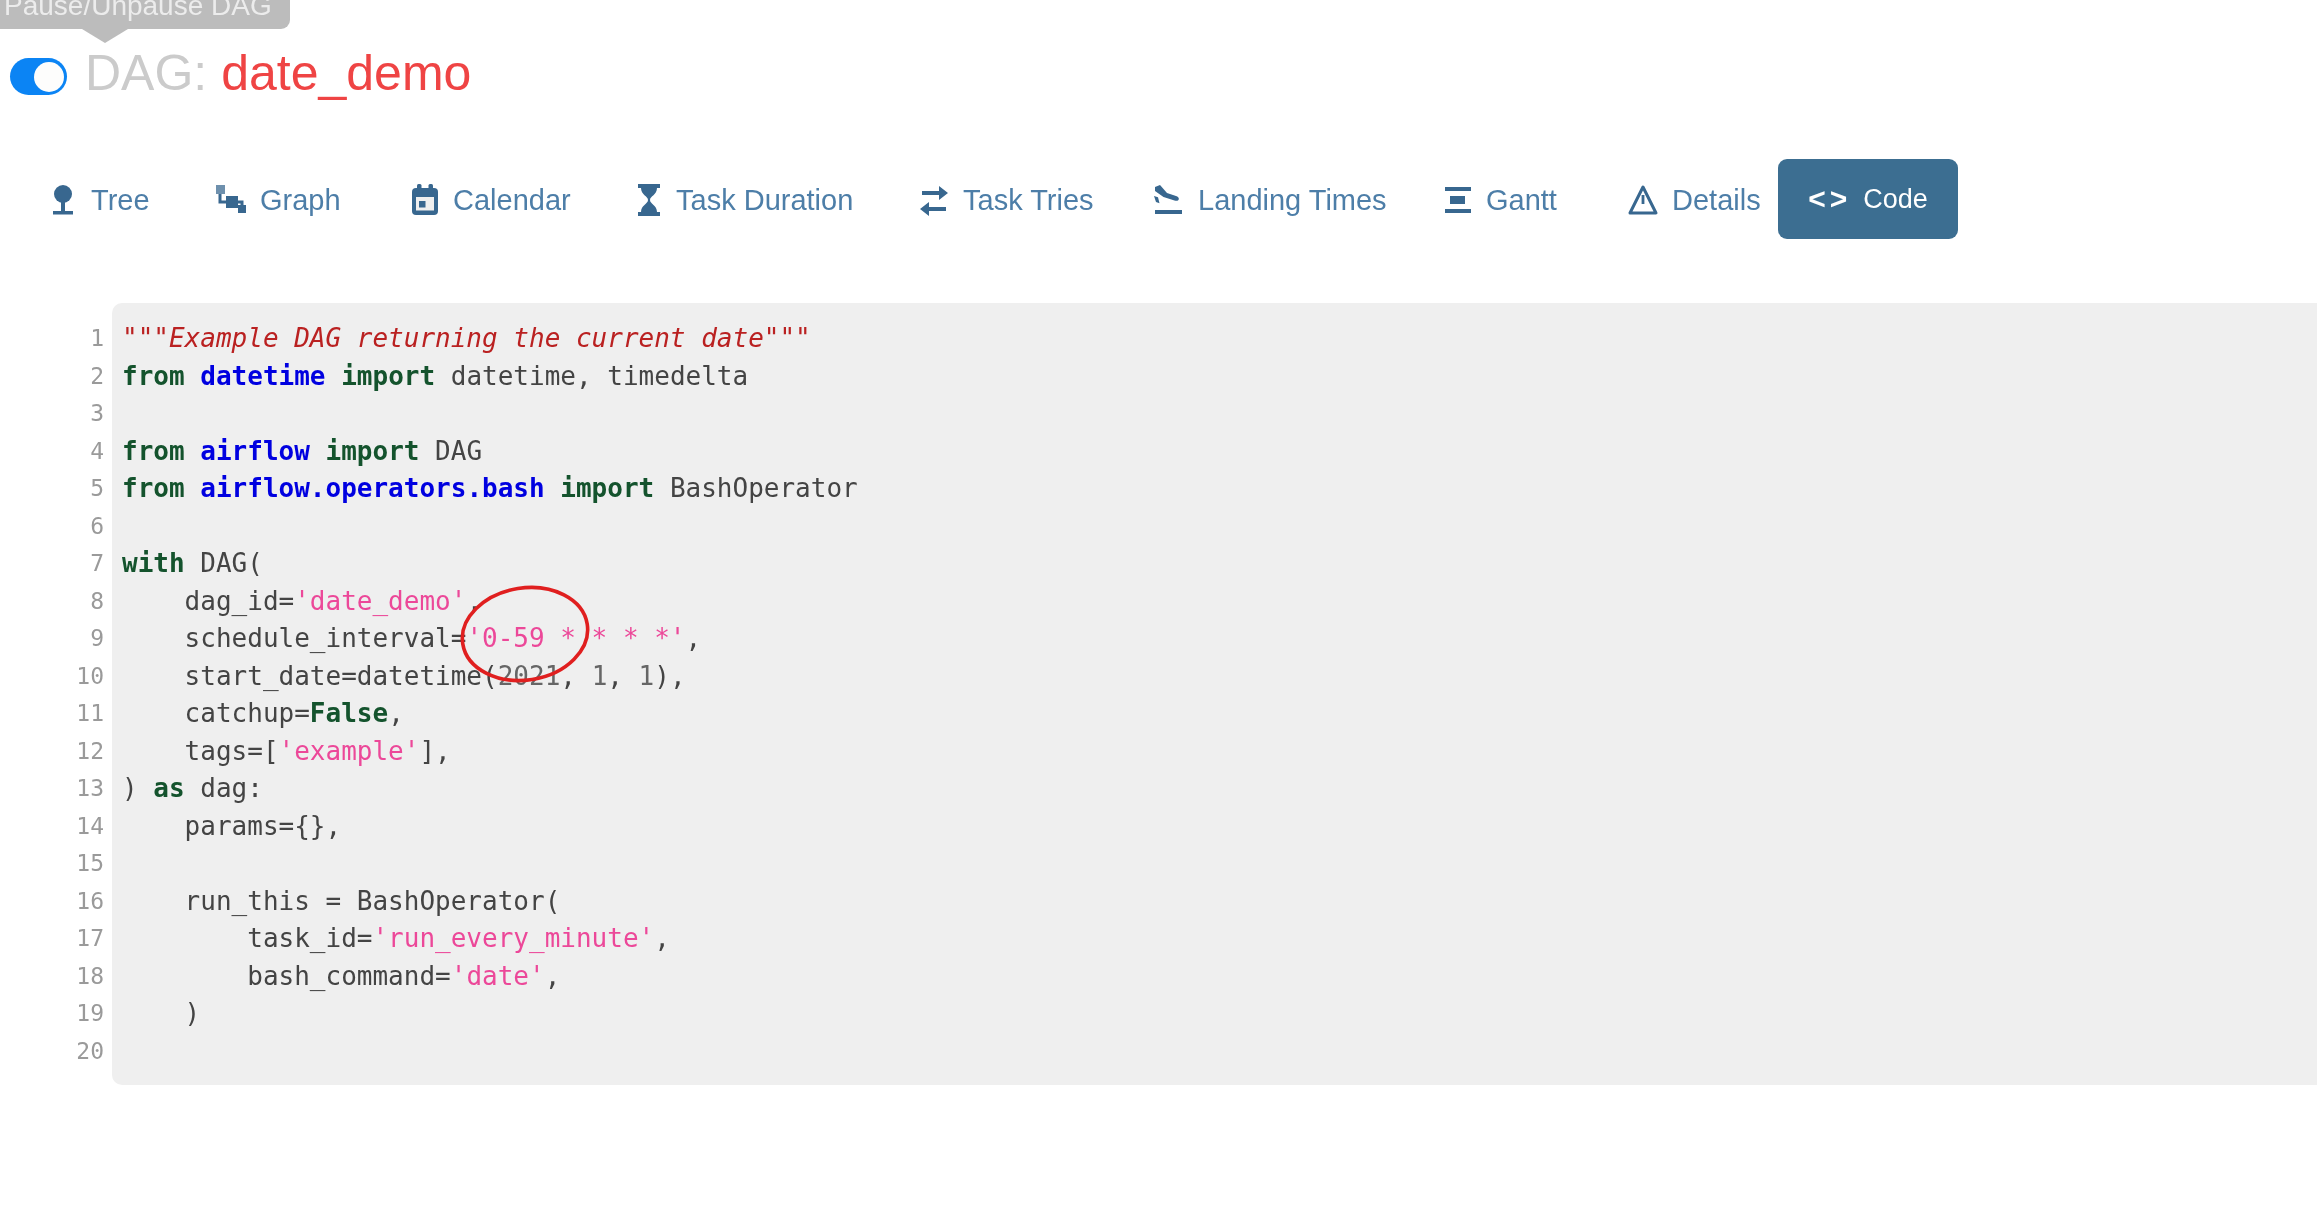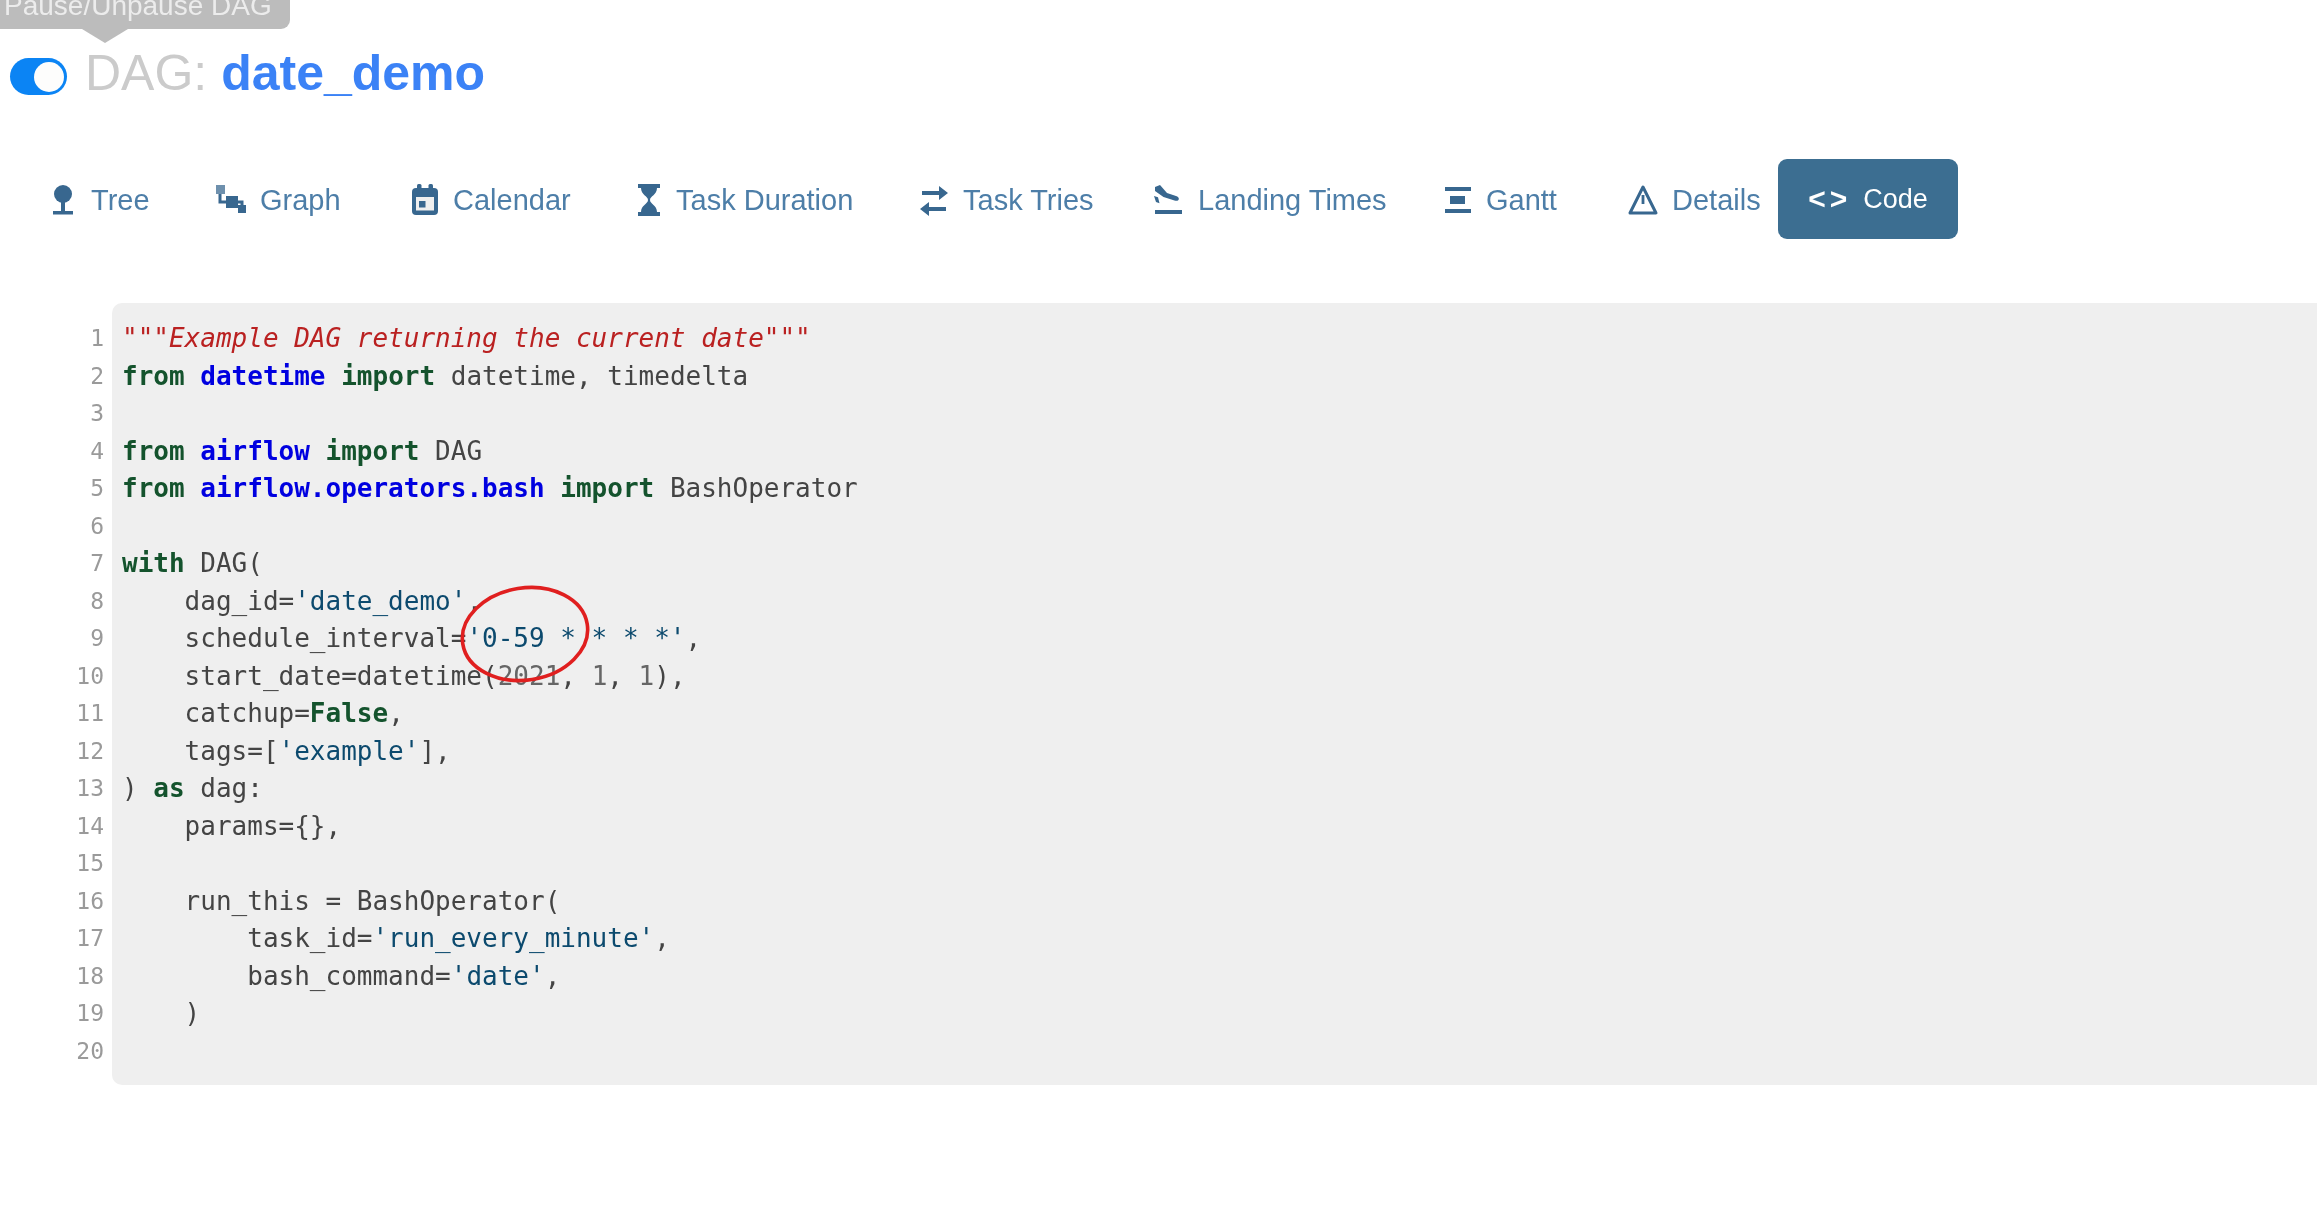--- a/index.html
+++ b/index.html
@@ -25,21 +25,21 @@
   }
   .toggle .knob{
     position:absolute;top:3.5px;right:3.5px;width:30px;height:30px;
     border-radius:50%;background:#fdfdfc;
   }
   .page-title{
     position:absolute;left:85px;top:44px;font-size:50px;line-height:58px;
     white-space:nowrap;letter-spacing:0;
   }
   .title-prefix{color:#cbcbcb;}
-  .title-name{color:#3b82f6;font-weight:bold;}
+  .title-name{color:#ef4444;}
   
   .tab{
     position:absolute;top:176px;height:48px;display:flex;align-items:center;
     gap:13px;color:#4d7ea8;font-size:29px;cursor:pointer;white-space:nowrap;
   }
   .tab svg{flex:0 0 auto;}
   .tab-code{
     position:absolute;left:1778px;top:159px;width:180px;height:80px;
     background:#3c6e91;border-radius:9px;color:#ffffff;font-size:27px;
     display:flex;align-items:center;justify-content:center;gap:12px;cursor:pointer;
@@ -55,21 +55,21 @@
     font-family:"DejaVu Sans Mono",monospace;font-size:23px;color:#9a9a9a;
   }
   .code-gutter .ln{height:37.5px;line-height:37.5px;text-align:right;}
   .code-lines{
     position:absolute;left:122px;top:320px;right:20px;
     font-family:"DejaVu Sans Mono",monospace;font-size:26px;
   }
   .code-lines .cl{height:37.5px;line-height:37.5px;white-space:pre;}
   .tk-k{color:#14532d;font-weight:bold;}
   .tk-n{color:#0000e0;font-weight:bold;}
-  .tk-s{color:#0c4a6e;}
+  .tk-s{color:#ec4899;}
   .tk-d{color:#ba2121;font-style:italic;}
   .tk-m{color:#666666;}
   .tk-p{color:#444444;}
   
   .annotation-svg{position:absolute;left:440px;top:570px;pointer-events:none;}
 </style>
 </head>
 <body>
 
 <div class="tooltip">Pause/Unpause DAG</div>

